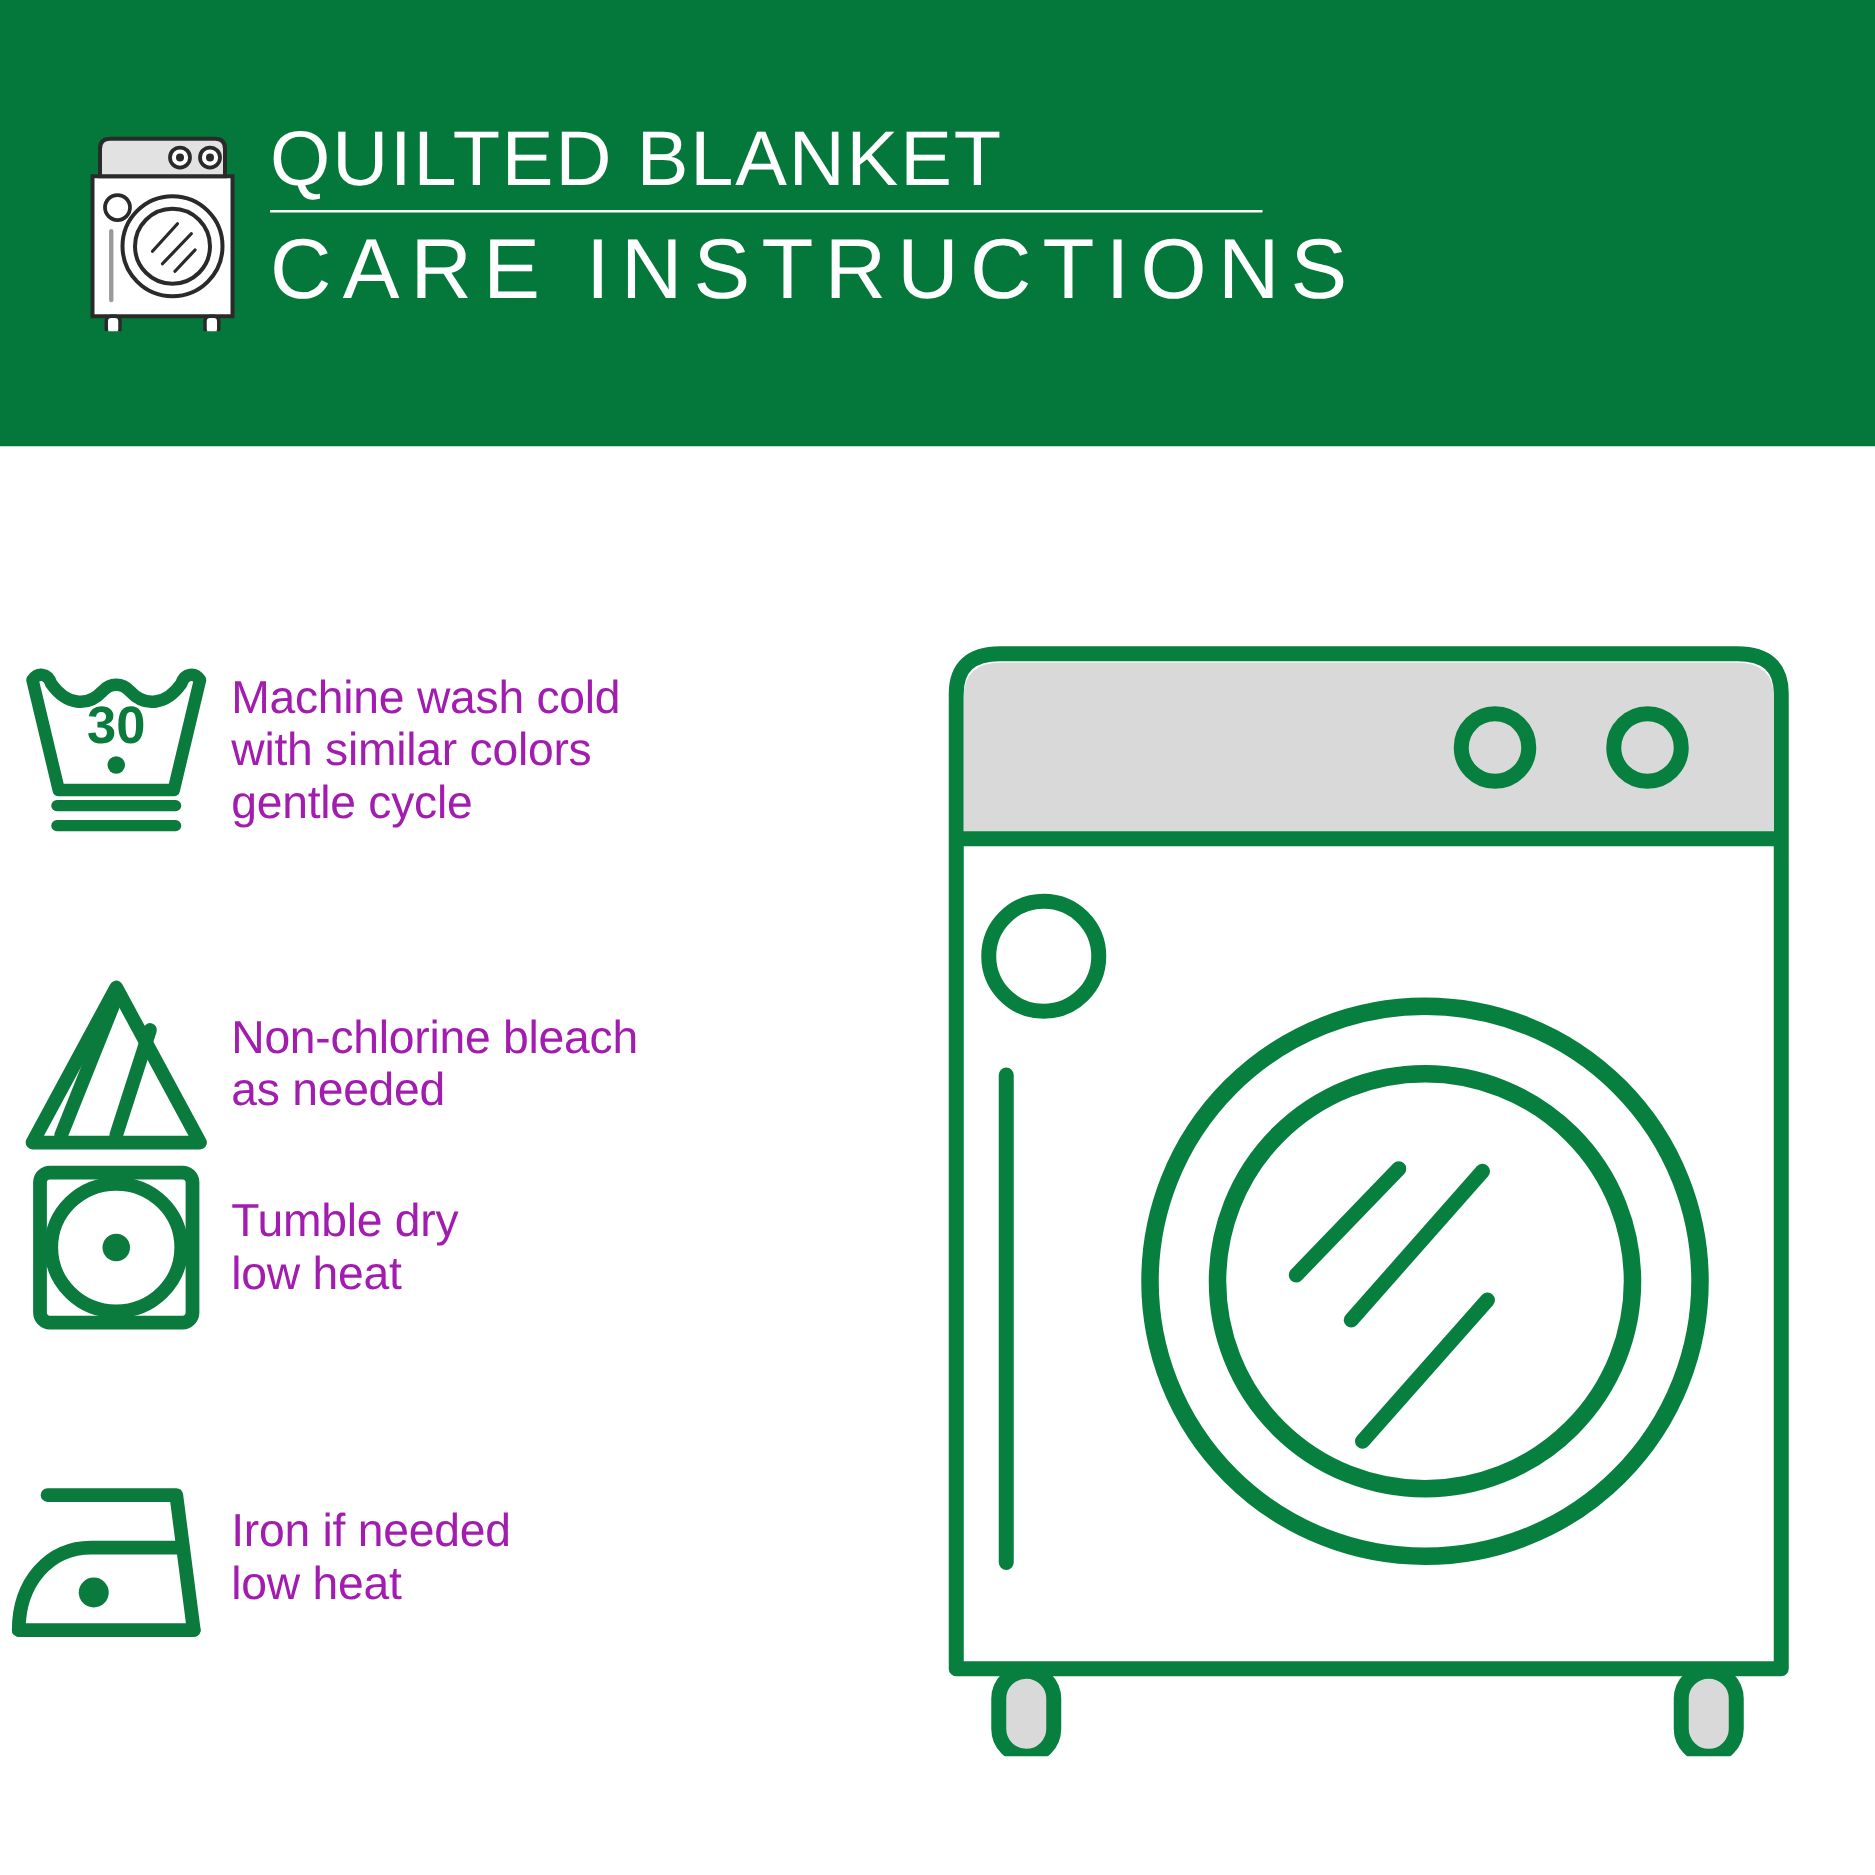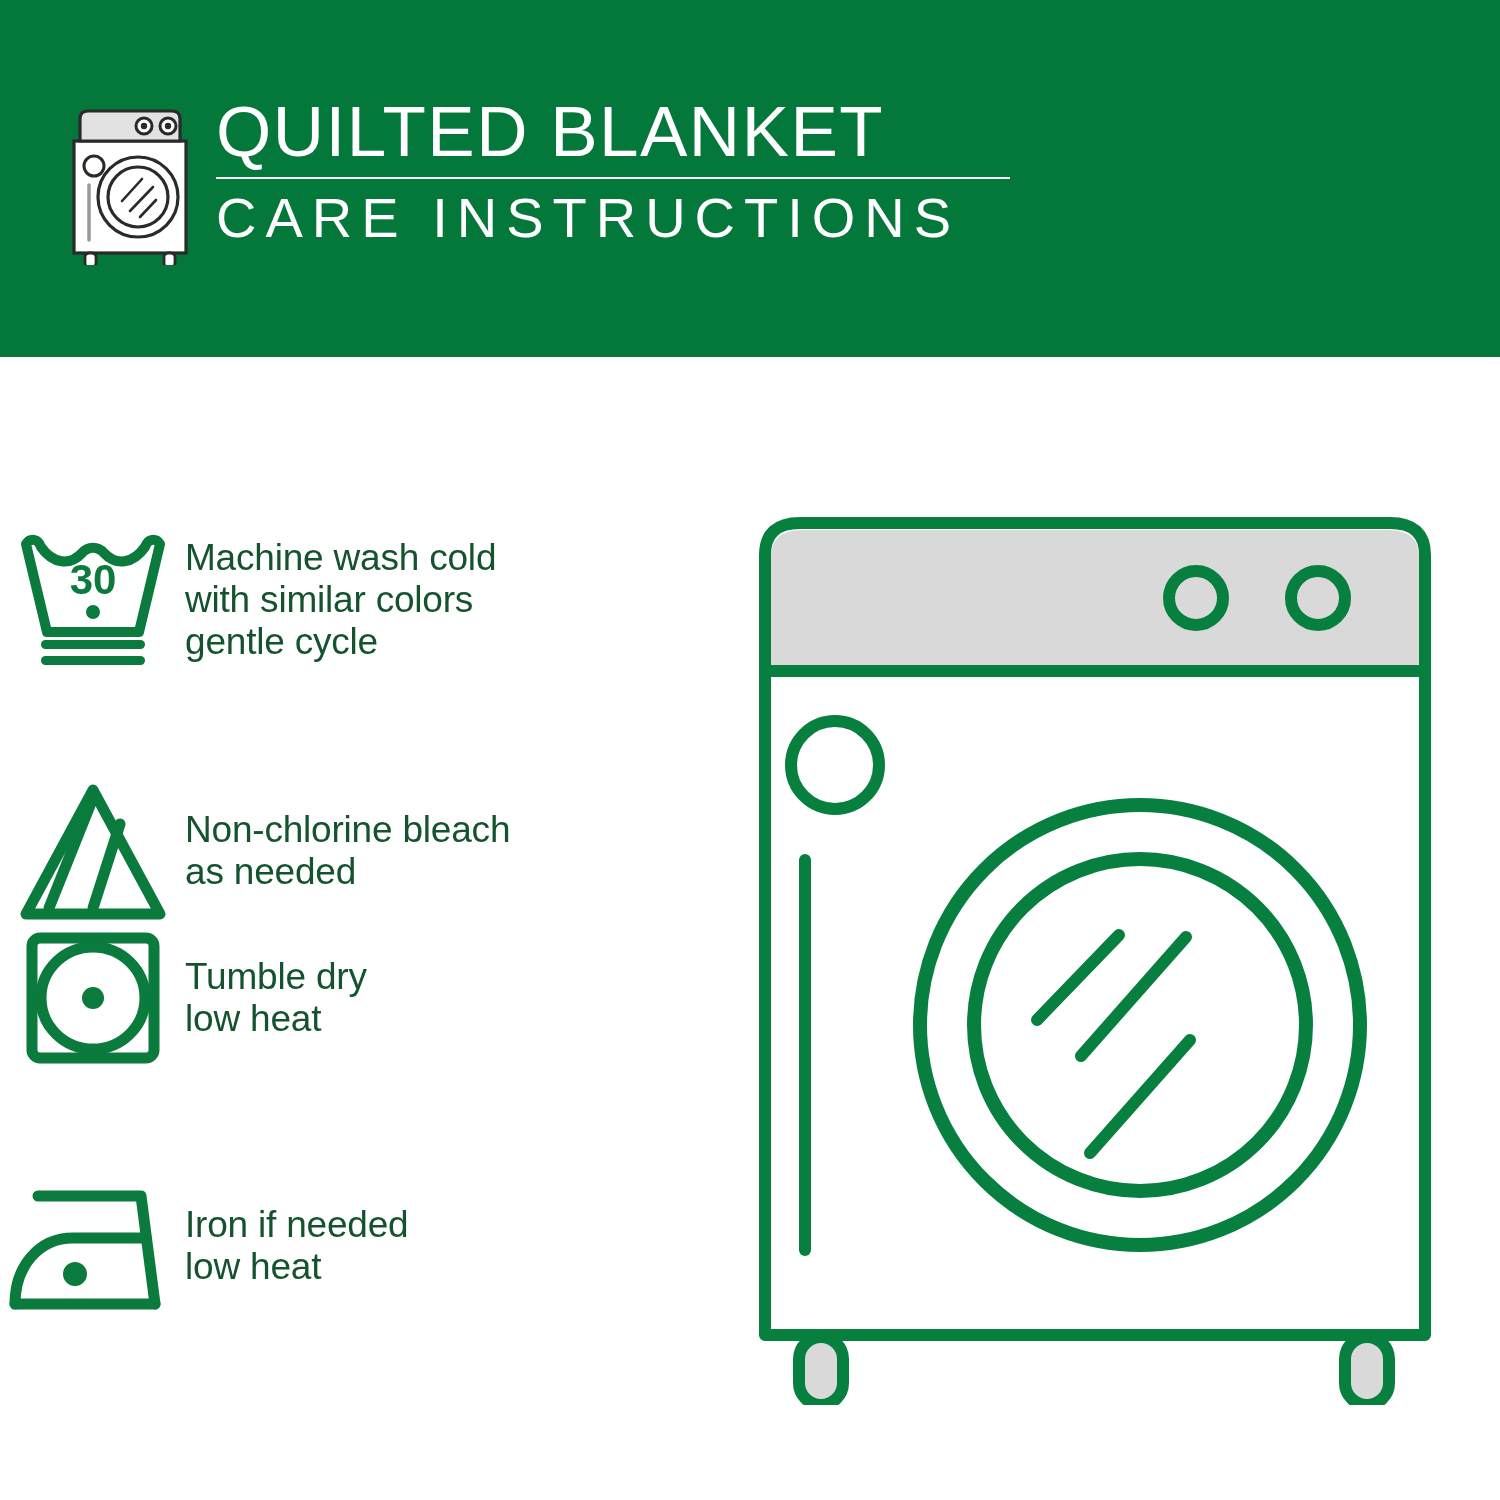--- a/index.html
+++ b/index.html
@@ -42,41 +42,41 @@
 
   #header-text-block {
     position: absolute;
     left: 216px;
     top: 96px;
     width: 800px;
   }
 
   #title-main {
     font-family: "Liberation Sans", sans-serif;
-    font-size: 71px;
+    font-size: 62px;
     font-weight: 300;
     letter-spacing: 1.5px;
     color: #ffffff;
     line-height: 1.02;
     white-space: nowrap;
     margin: 0;
     padding: 0;
   }
 
   #title-divider {
     margin-top: 9px;
     margin-bottom: 10px;
     width: 794px;
     height: 2px;
     background: #ffffff;
   }
 
   #title-sub {
     font-family: "Liberation Sans", sans-serif;
-    font-size: 56px;
+    font-size: 68px;
     font-weight: 300;
     letter-spacing: 9px;
     color: #ffffff;
     line-height: 1.05;
     white-space: nowrap;
     margin: 0;
     padding: 0;
   }
 
   
@@ -102,21 +102,21 @@
     flex: 0 0 185px;
     display: flex;
     justify-content: center;
     align-items: center;
   }
 
   .care-text {
     font-family: "Liberation Sans", sans-serif;
     font-size: 37px;
     font-weight: 400;
-    color: #14532d;
+    color: #a21caf;
     line-height: 42px;
     white-space: pre-line;
     letter-spacing: -0.2px;
   }
 
   #row-0 { top: 525px; height: 150px; }
   #row-1 { top: 776px; height: 150px; }
   #row-2 { top: 928px; height: 140px; }
   #row-3 { top: 1176px; height: 140px; }
 

